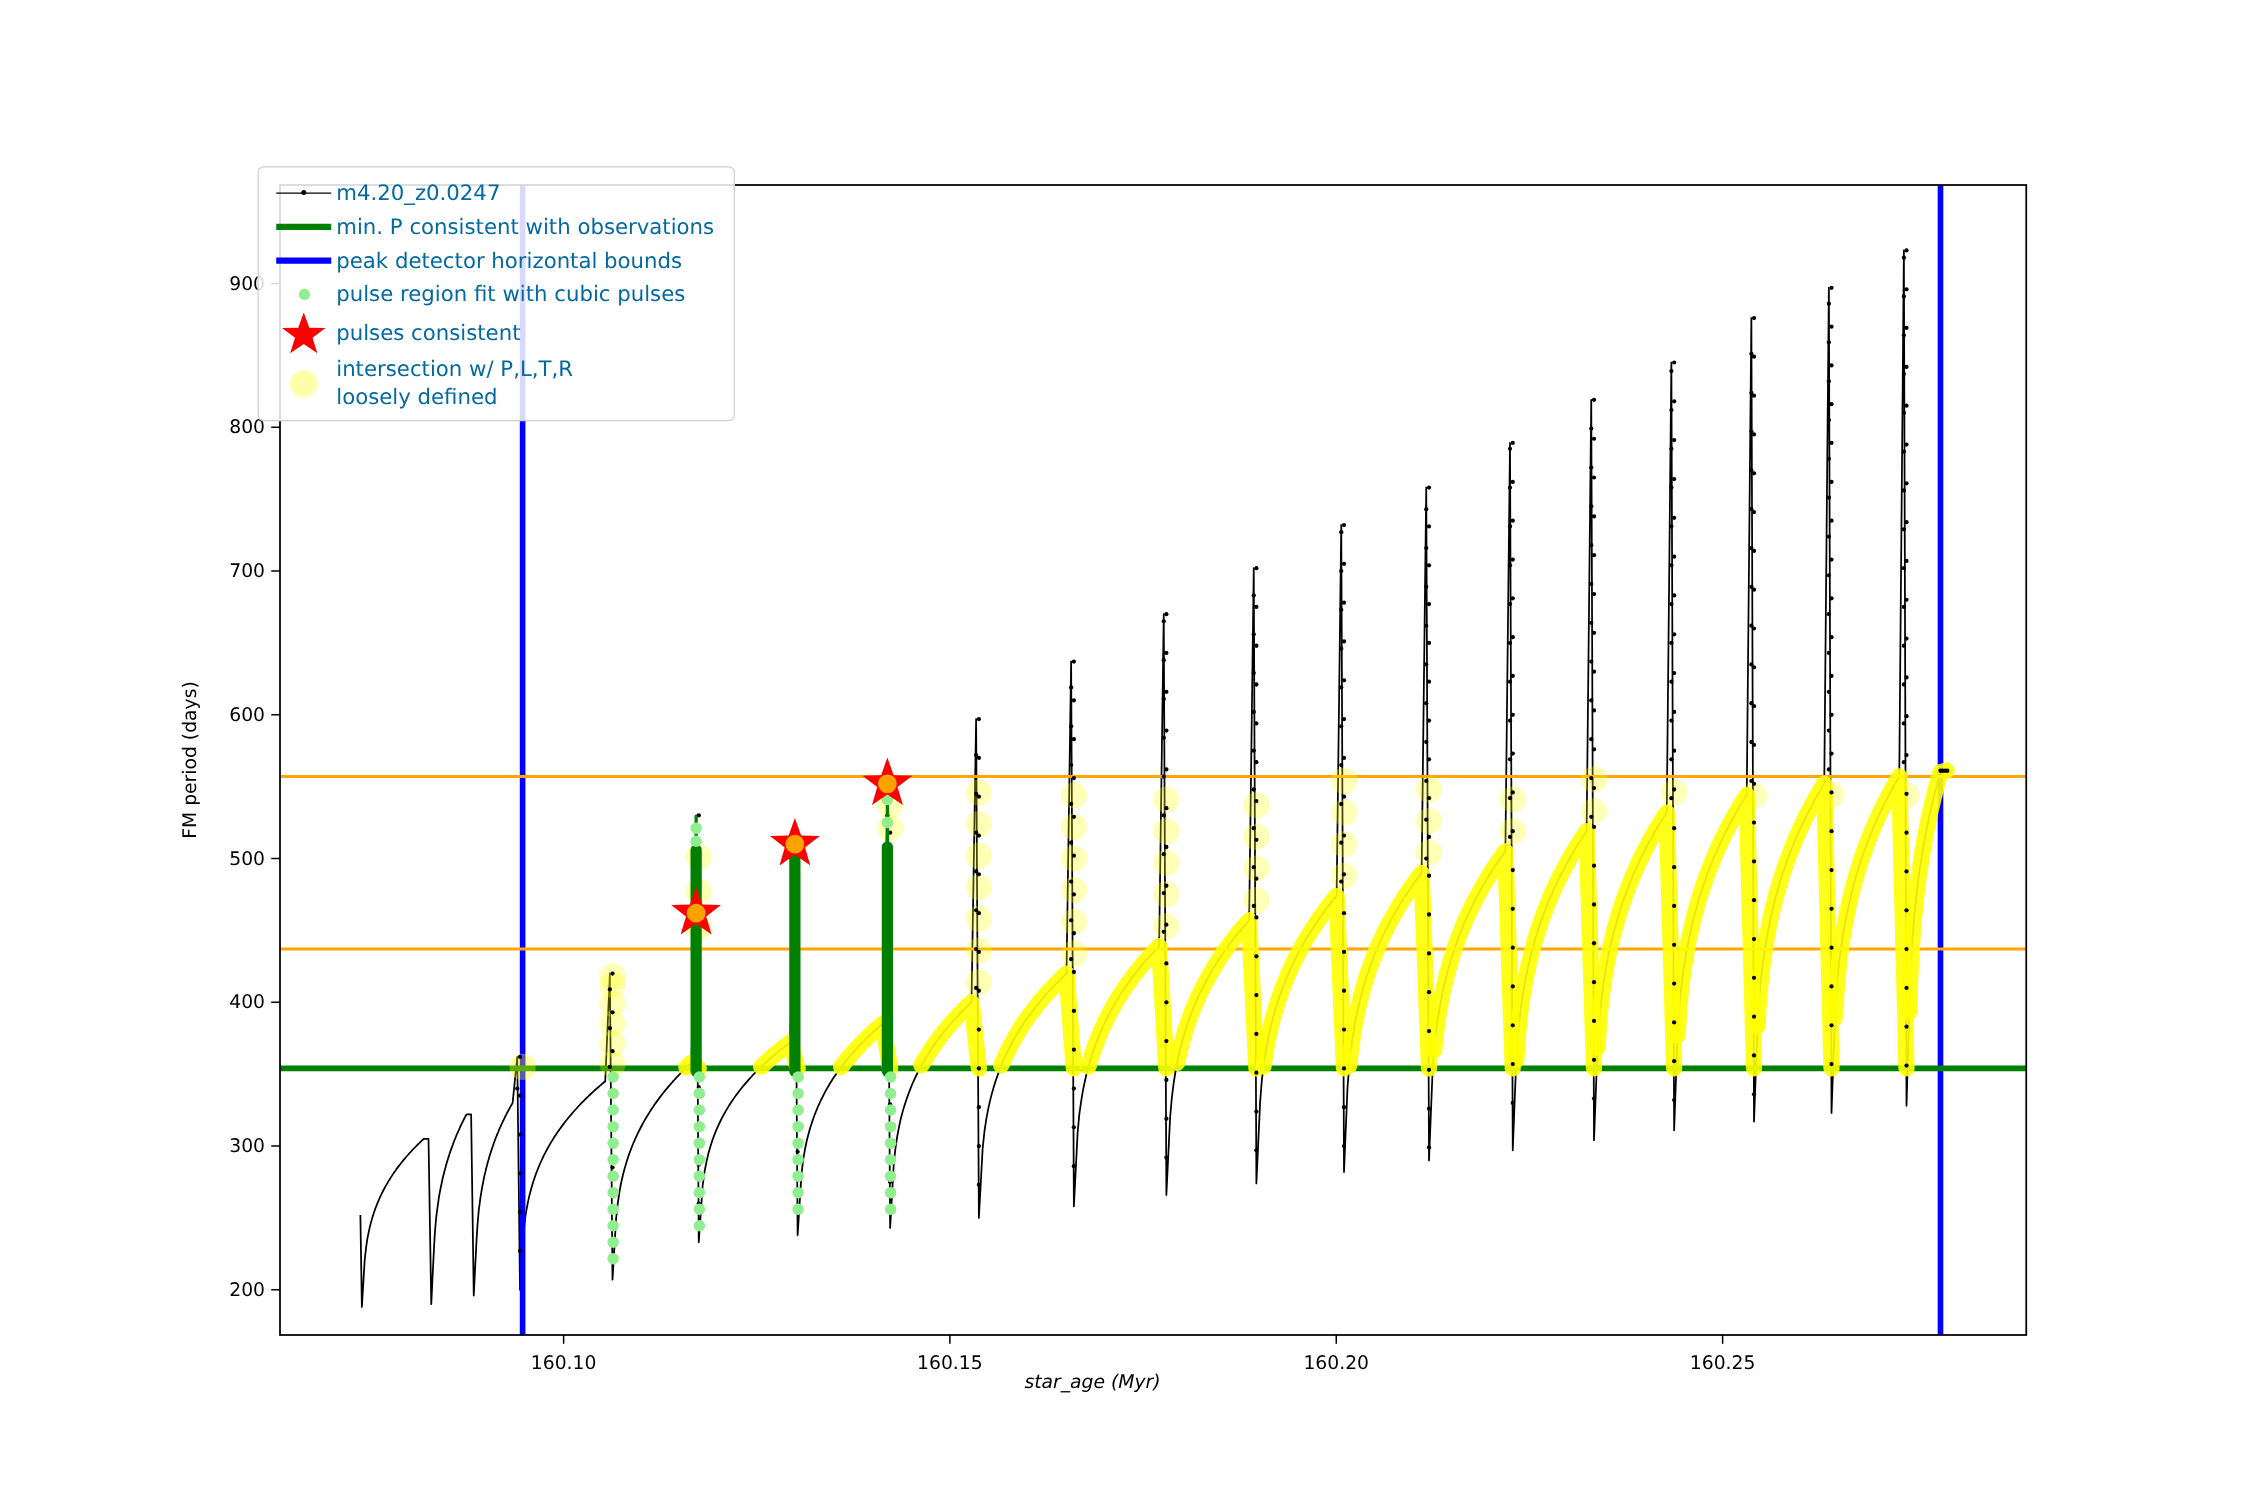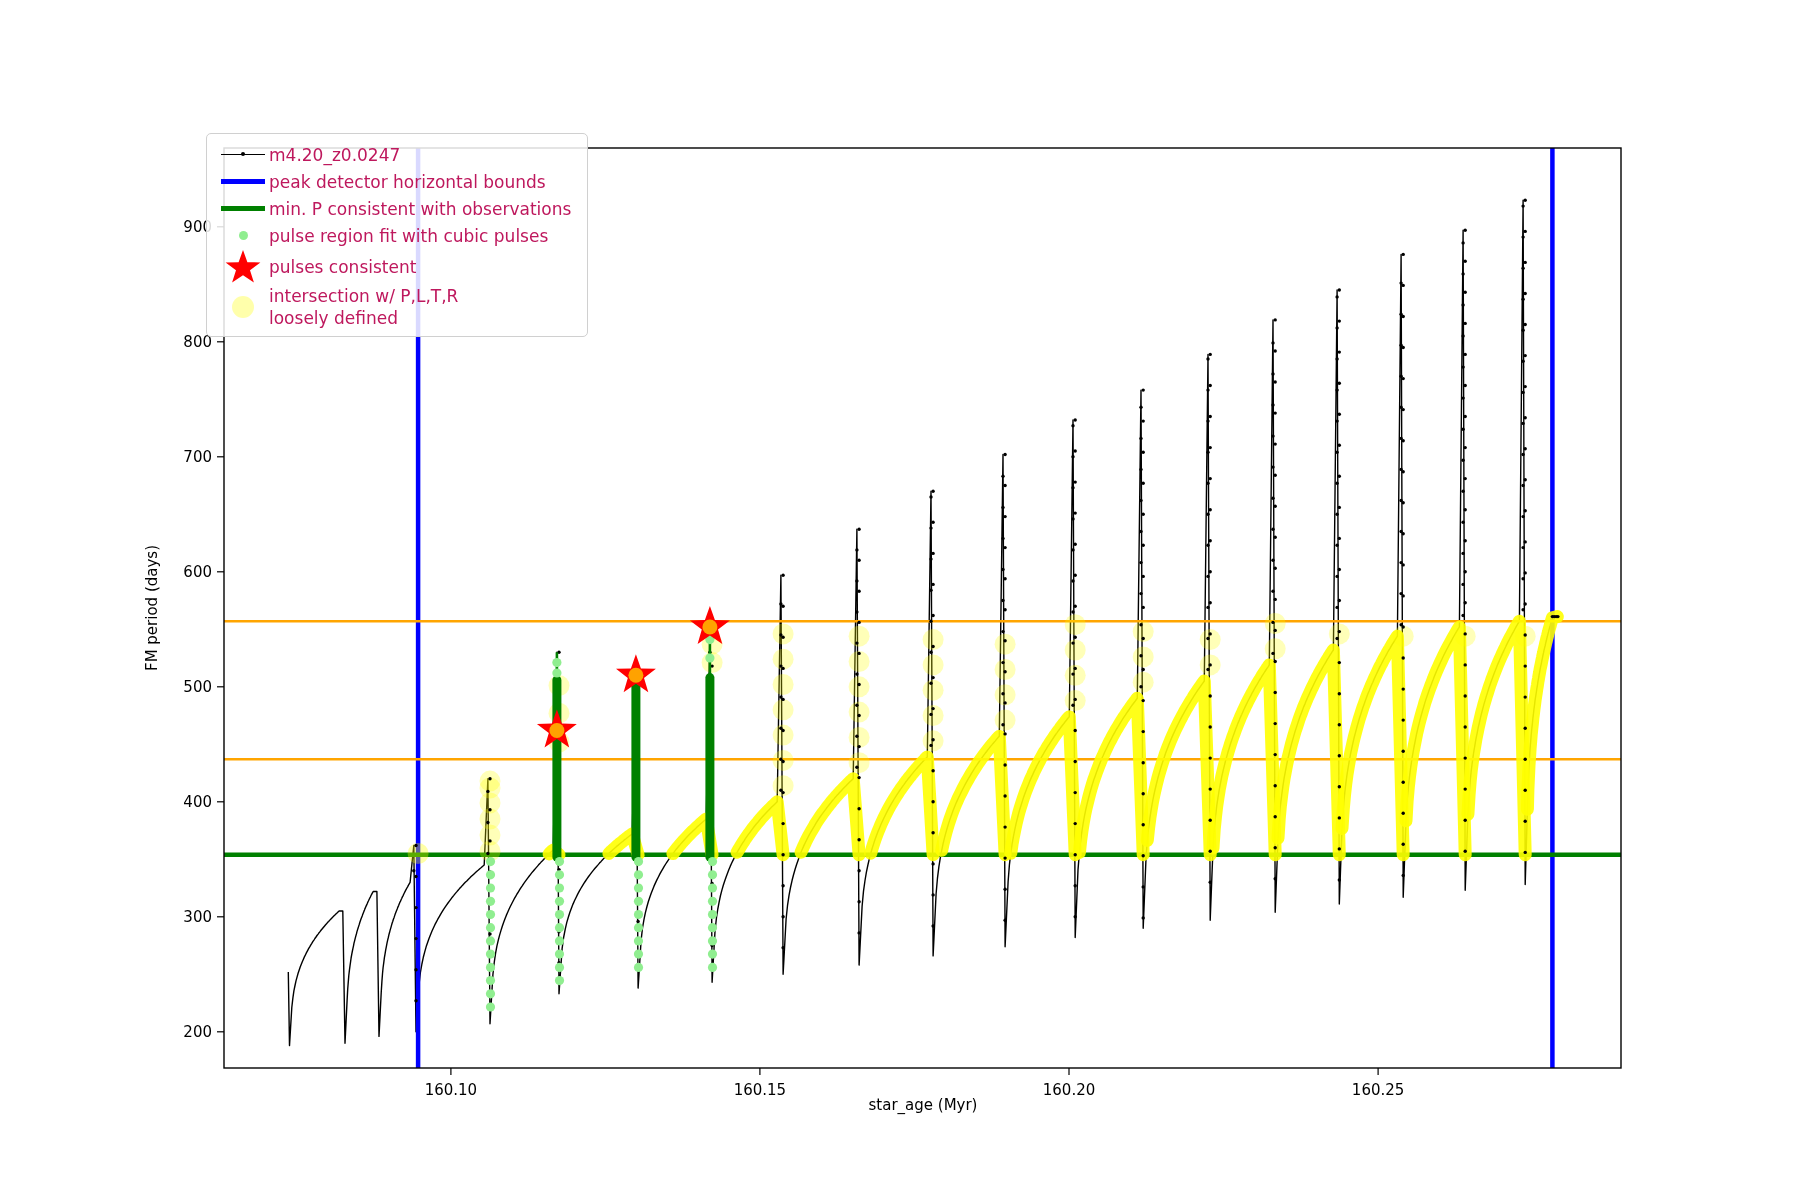--- a/index.html
+++ b/index.html
@@ -1,27 +1,27 @@
 <!DOCTYPE html>
 <html><head>
 <meta charset="utf-8">
 <style>
   html,body{margin:0;padding:0;background:#ffffff;}
   .fig{position:relative;width:1800px;height:1200px;background:#ffffff;
        font-family:"DejaVu Sans","Liberation Sans",sans-serif;overflow:hidden;}
   #plot-svg{position:absolute;left:0;top:0;}
   .axis-label{position:absolute;font-size:15px;color:#000;}
-  #xlabel{left:923px;top:1096px;transform:translateX(-50%);}
+  #xlabel{left:874px;top:1096px;transform:translateX(-50%);font-style:italic;}
   #ylabel{left:152px;top:608px;transform:translate(-50%,-50%) rotate(-90deg);white-space:nowrap;}
   .legend{position:absolute;left:206px;top:133px;z-index:5;
           background:rgba(255,255,255,0.85);border:1.3px solid #d0d0d0;border-radius:5px;
           padding:7px 16px 7px 10px;}
   .legend-row{display:flex;align-items:center;min-height:27px;}
   .legend-marker{width:52px;display:flex;justify-content:center;align-items:center;flex:0 0 52px;}
-  .legend-label{font-size:17px;color:#be185d;white-space:pre-line;line-height:22px;}
+  .legend-label{font-size:17px;color:#0369a1;white-space:pre-line;line-height:22px;}
   .sw-line{width:44px;height:0;border-top:1.8px solid #000;position:relative;}
   .sw-line .mid-dot{position:absolute;left:50%;top:-2.6px;width:4px;height:4px;border-radius:50%;
                     background:#000;transform:translateX(-50%);}
   .sw-blue{width:44px;height:5px;background:#0000ff;}
   .sw-green{width:44px;height:5px;background:#008000;}
   .sw-orange{width:44px;height:2.6px;background:#ffa500;}
   .sw-dot-lightgreen{width:9px;height:9px;border-radius:50%;background:#90ee90;}
   .sw-circle-yellow{width:22px;height:22px;border-radius:50%;background:rgba(255,255,0,0.33);}
 </style>
 </head>
@@ -602,29 +602,29 @@
     <div class="legend-row">
       <span class="legend-marker">
           <span class="sw-line">
             <span class="mid-dot"></span>
           </span>
         </span>
       <span class="legend-label">m4.20_z0.0247</span>
     </div>
     <div class="legend-row">
       <span class="legend-marker">
+          <span class="sw-green"></span>
+        </span>
+      <span class="legend-label">min. P consistent with observations</span>
+    </div>
+    <div class="legend-row">
+      <span class="legend-marker">
           <span class="sw-blue"></span>
         </span>
       <span class="legend-label">peak detector horizontal bounds</span>
-    </div>
-    <div class="legend-row">
-      <span class="legend-marker">
-          <span class="sw-green"></span>
-        </span>
-      <span class="legend-label">min. P consistent with observations</span>
     </div>
     <div class="legend-row">
       <span class="legend-marker">
           <span class="sw-dot-lightgreen"></span>
         </span>
       <span class="legend-label">pulse region fit with cubic pulses</span>
     </div>
     <div class="legend-row">
       <span class="legend-marker">
         <svg width="38" height="36" viewBox="0 0 38 36">

